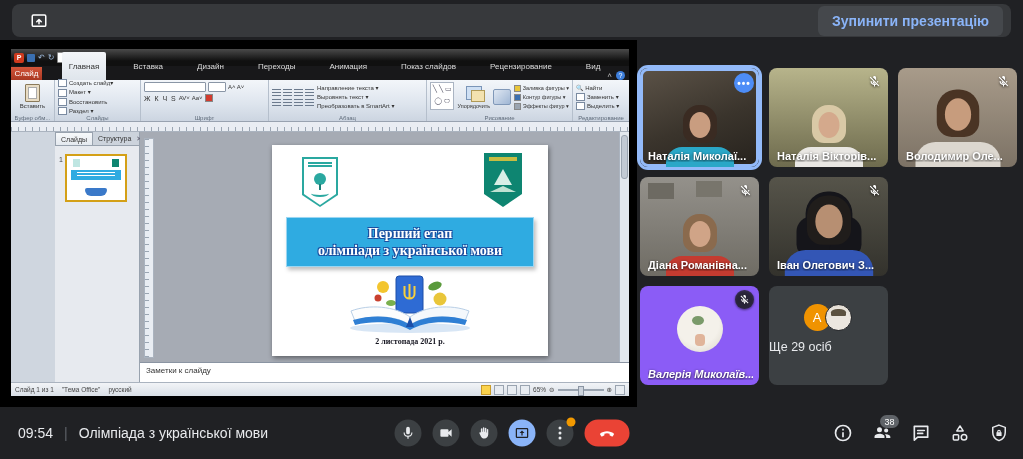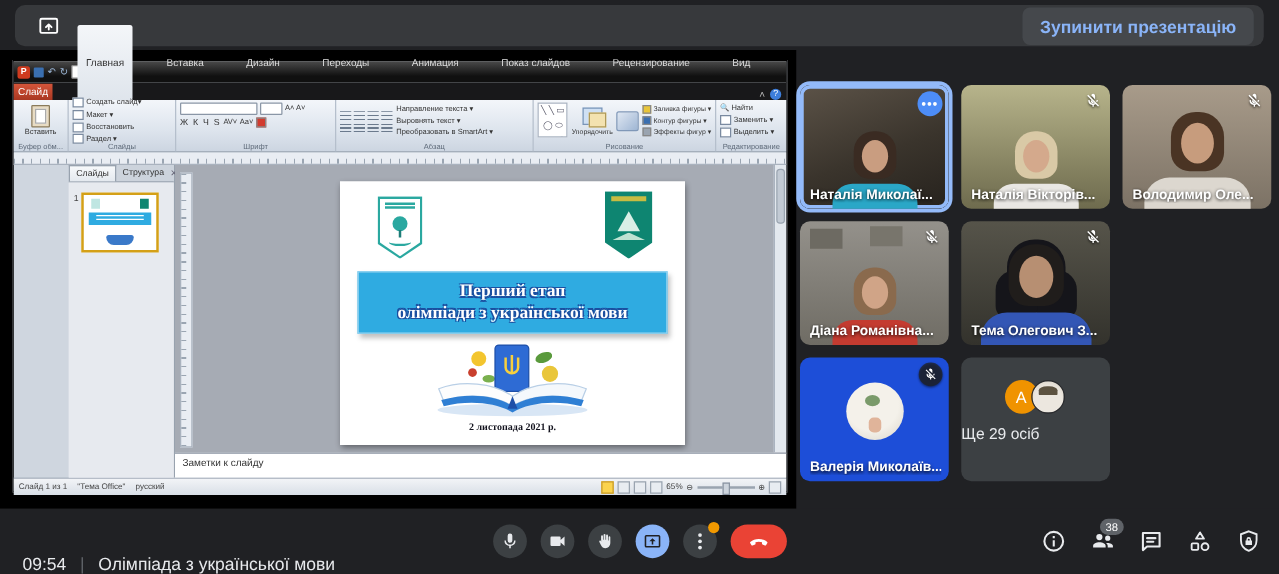--- a/index.html
+++ b/index.html
@@ -19,21 +19,21 @@
   .ppt{position:absolute;left:10px;top:8px;width:620px;height:346px;background:#cfd6df;border:1px solid #000;box-sizing:border-box;font-size:8px;color:#222;}
   .ppt-titlebar{height:17px;background:linear-gradient(#4a4a4a,#101010 70%);display:flex;align-items:center;color:#c9c9c9;font-size:7.5px;}
   .qat{display:flex;align-items:center;gap:3px;margin-left:3px;}
   .ppt-appico{width:10px;height:10px;background:#cf3a1e;border-radius:2px;color:#fff;font-size:7px;font-weight:bold;display:flex;align-items:center;justify-content:center;}
   .qat-save{width:8px;height:8px;background:#3a6fb0;border-radius:1px;}
   .qat-undo{color:#9db8d8;font-size:8px;line-height:8px;}
   .qat-box{width:36px;height:9px;background:#fff;border:1px solid #888;border-radius:1px;}
   .ppt-title{flex:1;text-align:center;white-space:nowrap;overflow:hidden;}
   .ppt-tabs{height:14px;background:#18181a;display:flex;align-items:flex-end;}
   .tab-file{width:36px;height:13px;background:linear-gradient(#d4553a,#a93822);color:#fff;display:flex;align-items:center;justify-content:center;font-size:8px;}
-  .tab{padding:16px 7px;height:28px;display:flex;align-items:center;color:#ddd;font-size:8px;white-space:nowrap;margin-left:20px;}
+  .tab{padding:0 7px;height:28px;display:flex;align-items:center;color:#ddd;font-size:8px;white-space:nowrap;margin-left:20px;}
   .tab.sel{background:linear-gradient(#f4f6f9,#dfe5ec);color:#333;border-radius:2px 2px 0 0;}
   .tabs-right{margin-left:auto;display:flex;align-items:center;gap:4px;margin-right:4px;}
   .rib-min{color:#bbb;font-size:8px;}
   .rib-help{width:9px;height:9px;border-radius:50%;background:#3d7edb;color:#fff;font-size:7px;display:flex;align-items:center;justify-content:center;}
   .ppt-ribbon{height:42px;background:linear-gradient(#f3f6fa,#dde4ed 60%,#ccd5e1);display:flex;border-bottom:1px solid #98a2b0;box-sizing:border-box;}
   .rg{position:relative;border-right:1px solid #b5bfcc;box-sizing:border-box;padding:2px 3px 9px 3px;display:flex;gap:3px;}
   .rg-label{position:absolute;bottom:0;left:0;right:0;text-align:center;font-size:6px;color:#5f6b7a;white-space:nowrap;overflow:hidden;}
   .paste-ico{width:13px;height:16px;background:#e8dcc4;border:1px solid #8a7a5a;border-radius:1px;margin:2px auto 0;}
   .paste-ico i{display:block;width:7px;height:10px;background:#fff;border:1px solid #aaa;margin:2px auto 0;}
   .vstack{display:flex;flex-direction:column;gap:1px;}
@@ -120,35 +120,35 @@
   .t4 .frames{position:absolute;top:6px;left:8px;width:26px;height:16px;background:#6d6a62;box-shadow:48px -2px 0 #78756c;}
   .t4 .hair{background:#8a6a4d;} .t4 .face{background:#d0a487;} .t4 .shirt{background:#c43b30;}
   .t5{background:linear-gradient(#56544a,#33322c);}
   .t5 .person{transform:translateX(-50%) scale(1.3);transform-origin:bottom center;}
   .t5 .hair{background:#201d1b;box-shadow:-12px 12px 0 -4px #15151a,12px 12px 0 -4px #15151a,0 -2px 0 1px #15151a;}
   .t5 .face{background:#b78f72;} .t5 .shirt{background:#3356b5;}
   .t6{background:#35383b;}
   .t6 .column{position:absolute;left:50%;top:0;transform:translateX(-50%);width:64px;height:100%;background:linear-gradient(#d8dfd2 0%,#cdd6c8 40%,#97a296 65%,#7d8a7e 100%);}
   .t6 .person{transform:translateX(-50%) scale(.78);transform-origin:bottom center;}
   .t6 .hair{background:#2b2420;} .t6 .face{background:#caa183;} .t6 .shirt{background:#e0b32c;}
-  .t7{background:#1d4ed8;}
+  .t7{background:#8b5cf6;font-style:italic;}
   .avatar-big{position:absolute;left:50%;top:20px;transform:translateX(-50%);width:46px;height:46px;border-radius:50%;background:radial-gradient(circle at 45% 38%,#f4f1ea 55%,#d9d4c9);}
   .avatar-big i{position:absolute;left:15px;top:10px;width:12px;height:9px;border-radius:50%;background:#7a9a6a;}
   .avatar-big b{position:absolute;left:18px;bottom:6px;width:10px;height:12px;border-radius:4px;background:#e0b49a;}
   .t9{background:linear-gradient(#b49a7c,#8f7a60);}
   .t9 .hair{background:#2e2620;width:38px;border-radius:14px 14px 16px 16px;} .t9 .face{background:#c59a7d;} .t9 .shirt{background:#bcd6e8;}
   .ovf-avatars{position:absolute;left:50%;top:18px;transform:translateX(-50%);width:50px;height:28px;}
   .ovf-a1{position:absolute;left:0;top:0;width:27px;height:27px;border-radius:50%;background:#f09300;color:#fff;font-size:13px;display:flex;align-items:center;justify-content:center;z-index:1;}
   .ovf-a2{position:absolute;left:21px;top:0;width:27px;height:27px;border-radius:50%;background:radial-gradient(circle at 50% 62%,#ece7df 55%,#d6cfc2);border:1px solid #2a2b2e;box-sizing:border-box;z-index:2;}
   .ovf-a2 i{position:absolute;left:5px;top:4px;width:15px;height:7px;background:#5c5240;border-radius:45% 45% 10% 10%;}
   .ovf-label{position:absolute;left:0;right:0;top:54px;color:#e8eaed;font-size:12.5px;}
 
   
   .bottombar{position:absolute;left:0;right:0;bottom:0;height:52px;background:#202124;}
-  .bb-left{position:absolute;left:18px;top:0;height:52px;display:flex;align-items:flex-end;color:#e8eaed;font-size:14px;}
+  .bb-left{position:absolute;left:18px;top:0;height:52px;display:flex;align-items:center;color:#e8eaed;font-size:14px;}
   .bb-div{color:#5f6368;margin:0 11px;font-size:14px;}
   .bb-center{position:absolute;left:50%;top:50%;transform:translate(-50%,-50%);display:flex;align-items:center;gap:11px;}
   .ctrl{width:27px;height:27px;border-radius:50%;background:#3c4043;display:flex;align-items:center;justify-content:center;position:relative;border:none;padding:0;cursor:pointer;}
   .ctrl svg{width:15px;height:15px;}
   .ctrl.active{background:#8ab4f8;}
   .ctrl.end{width:45px;border-radius:14px;background:#ea4335;}
   .dotbadge{position:absolute;top:-2px;right:-2px;width:9px;height:9px;border-radius:50%;background:#f29900;}
   .bb-right{position:absolute;right:14px;top:50%;transform:translateY(-50%);display:flex;align-items:center;gap:19px;}
   .ric{position:relative;width:20px;height:20px;color:#e8eaed;cursor:pointer;}
   .ric svg{width:20px;height:20px;}
@@ -420,21 +420,21 @@
   </div>
   <div class="tile t5" style="left:769px;top:177px;">
     <div class="person">
         <span class="hair"></span>
         <span class="face"></span>
         <span class="shirt"></span>
       </div>
     <span class="mutico"><svg viewBox="0 0 24 24" fill="#fff">
           <path d="M15 11V5a3 3 0 00-5.9-.8L15 10.2zM9 10.9l4.2 4.2A3 3 0 019 11zm-4.1.1h1.8a5.3 5.3 0 007.9 4.6l1.5 1.5a7 7 0 01-3.1 1.3V21h-2v-2.6A7.1 7.1 0 014.9 11zm14.2 0a7 7 0 01-1.3 3.5l-1.3-1.3c.4-.7.6-1.4.7-2.2h1.9zM3.3 4.7l1.4-1.4 16 16-1.4 1.4z"></path>
         </svg></span>
-    <div class="name">Тема Олегович З...</div>
+    <div class="name">Іван Олегович З...</div>
   </div>
   <div class="tile t7" style="left:640px;top:286px;">
     <div class="avatar-big">
         <i></i>
         <b></b>
       </div>
     <span class="mutico circ">
         <svg viewBox="0 0 24 24" fill="#fff">
           <path d="M15 11V5a3 3 0 00-5.9-.8L15 10.2zM9 10.9l4.2 4.2A3 3 0 019 11zm-4.1.1h1.8a5.3 5.3 0 007.9 4.6l1.5 1.5a7 7 0 01-3.1 1.3V21h-2v-2.6A7.1 7.1 0 014.9 11zm14.2 0a7 7 0 01-1.3 3.5l-1.3-1.3c.4-.7.6-1.4.7-2.2h1.9zM3.3 4.7l1.4-1.4 16 16-1.4 1.4z"></path>
         </svg>

